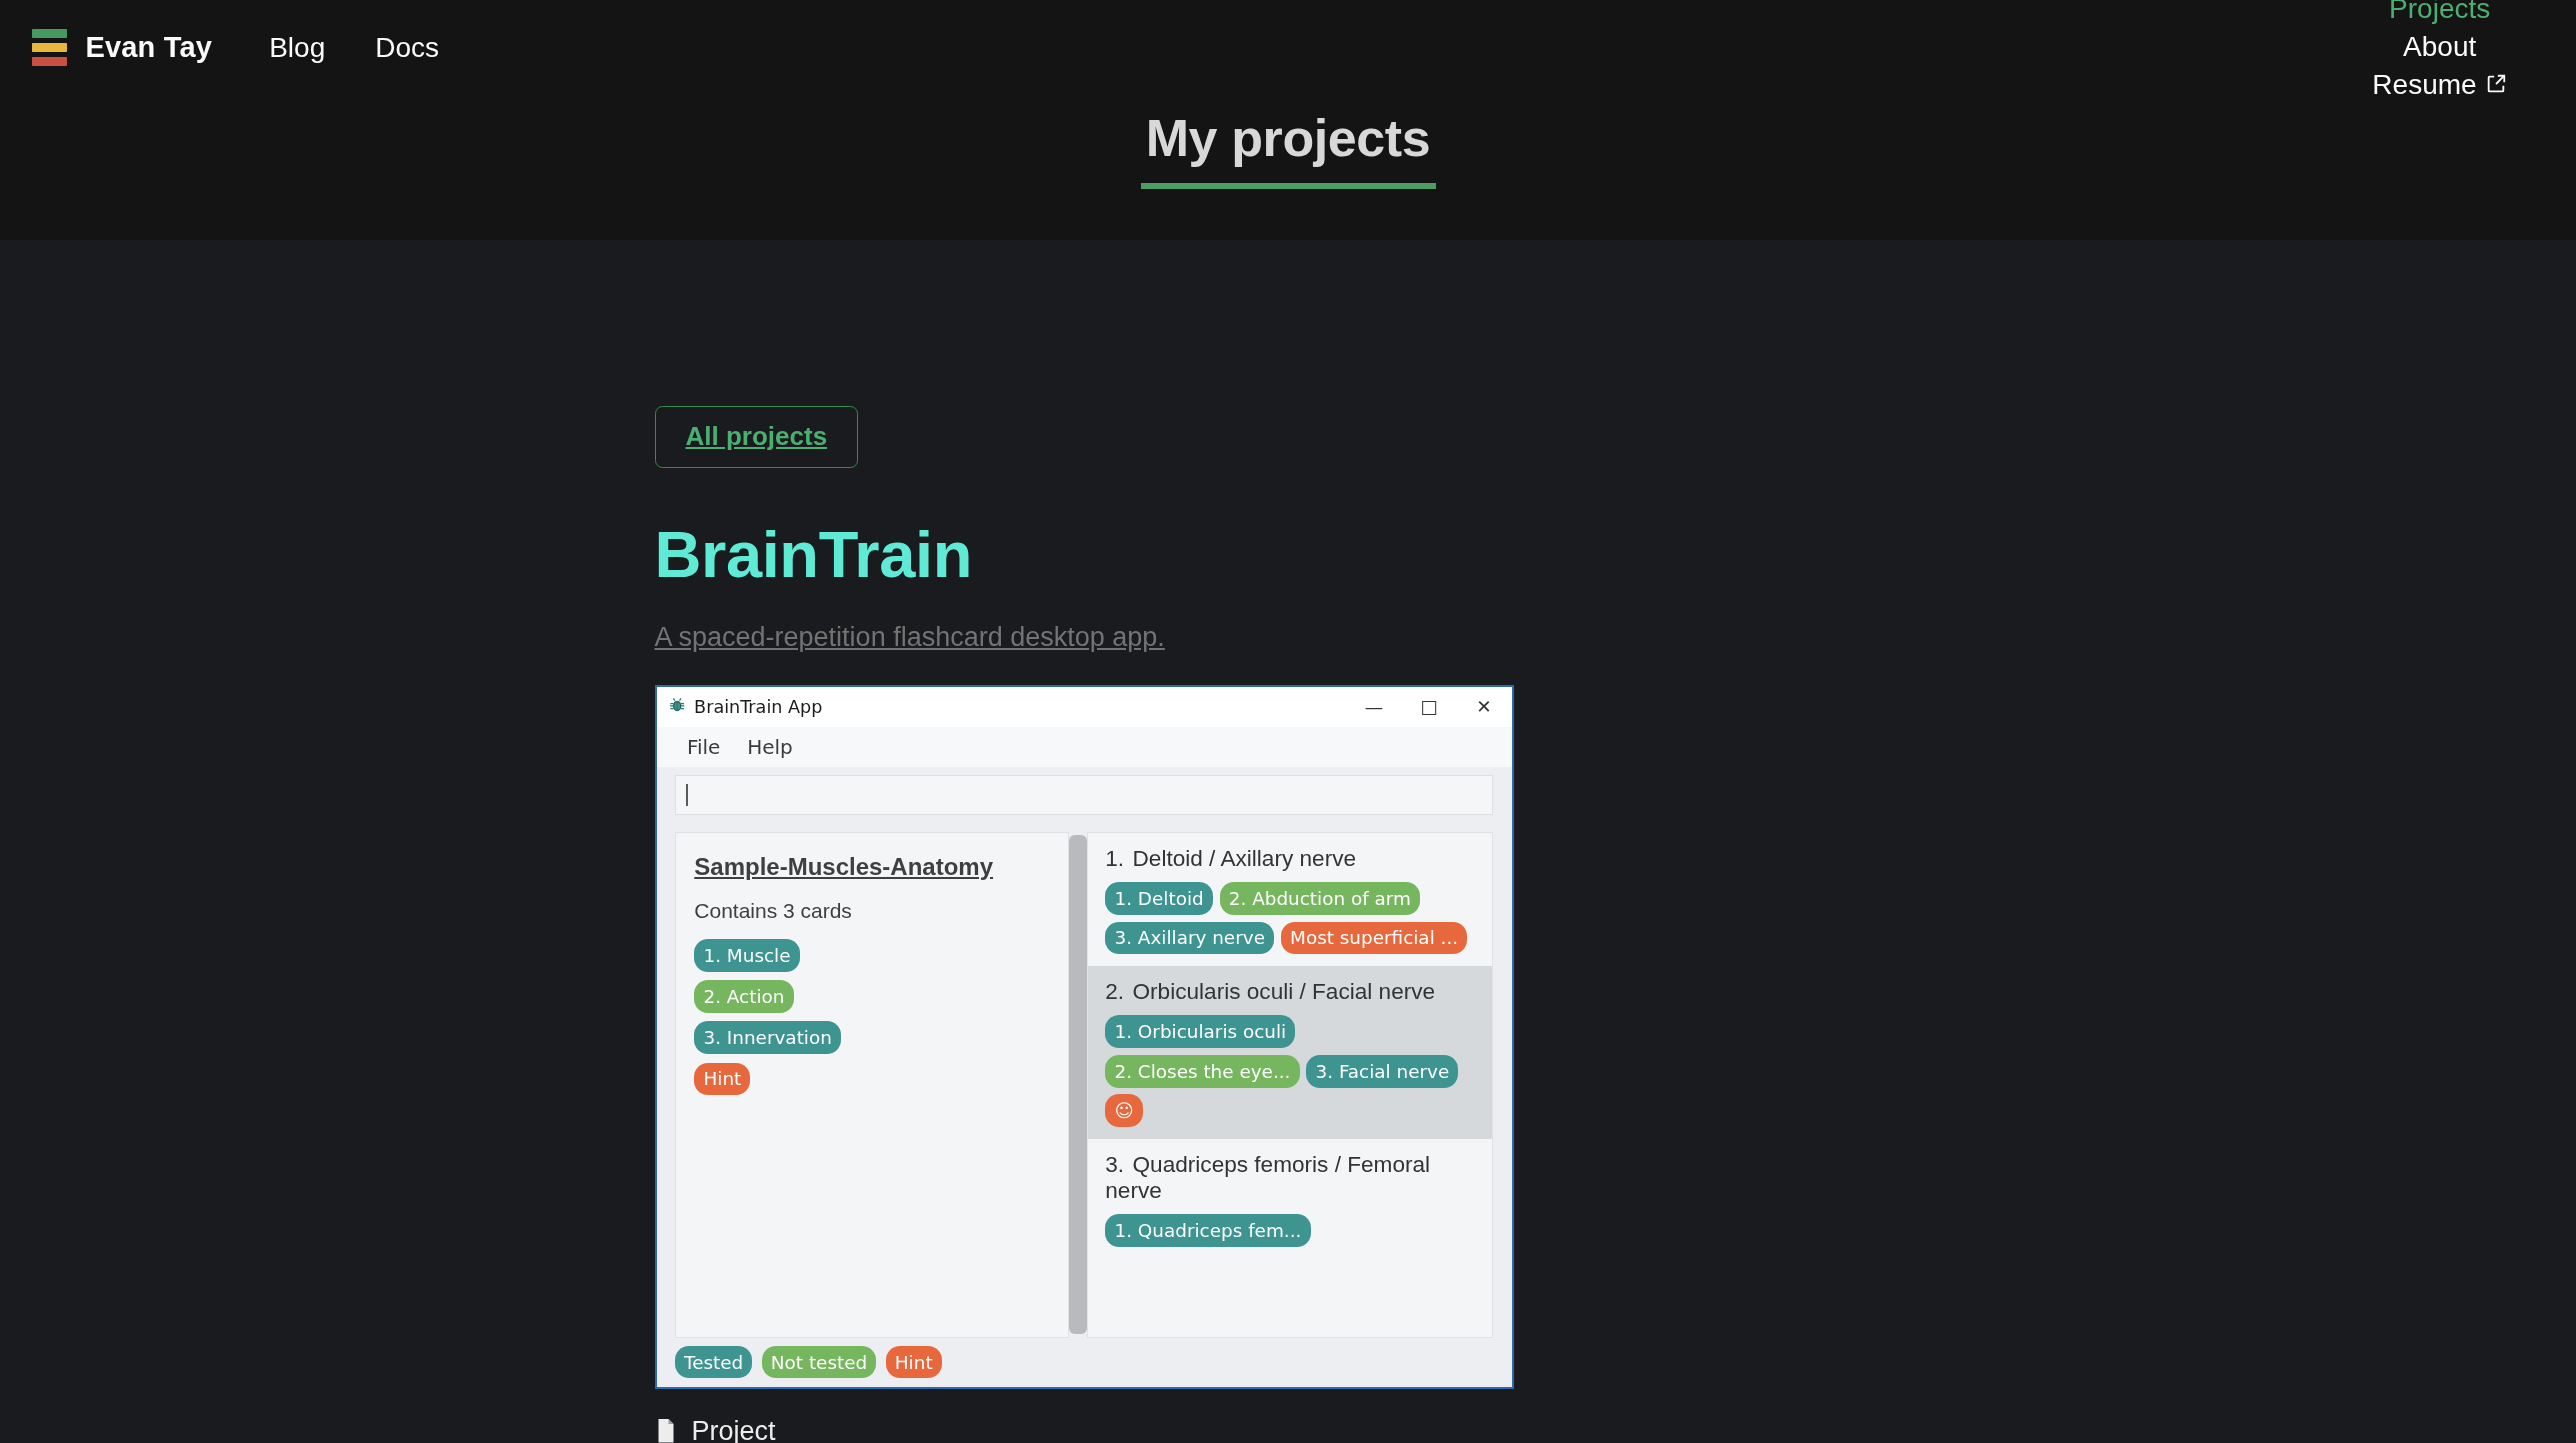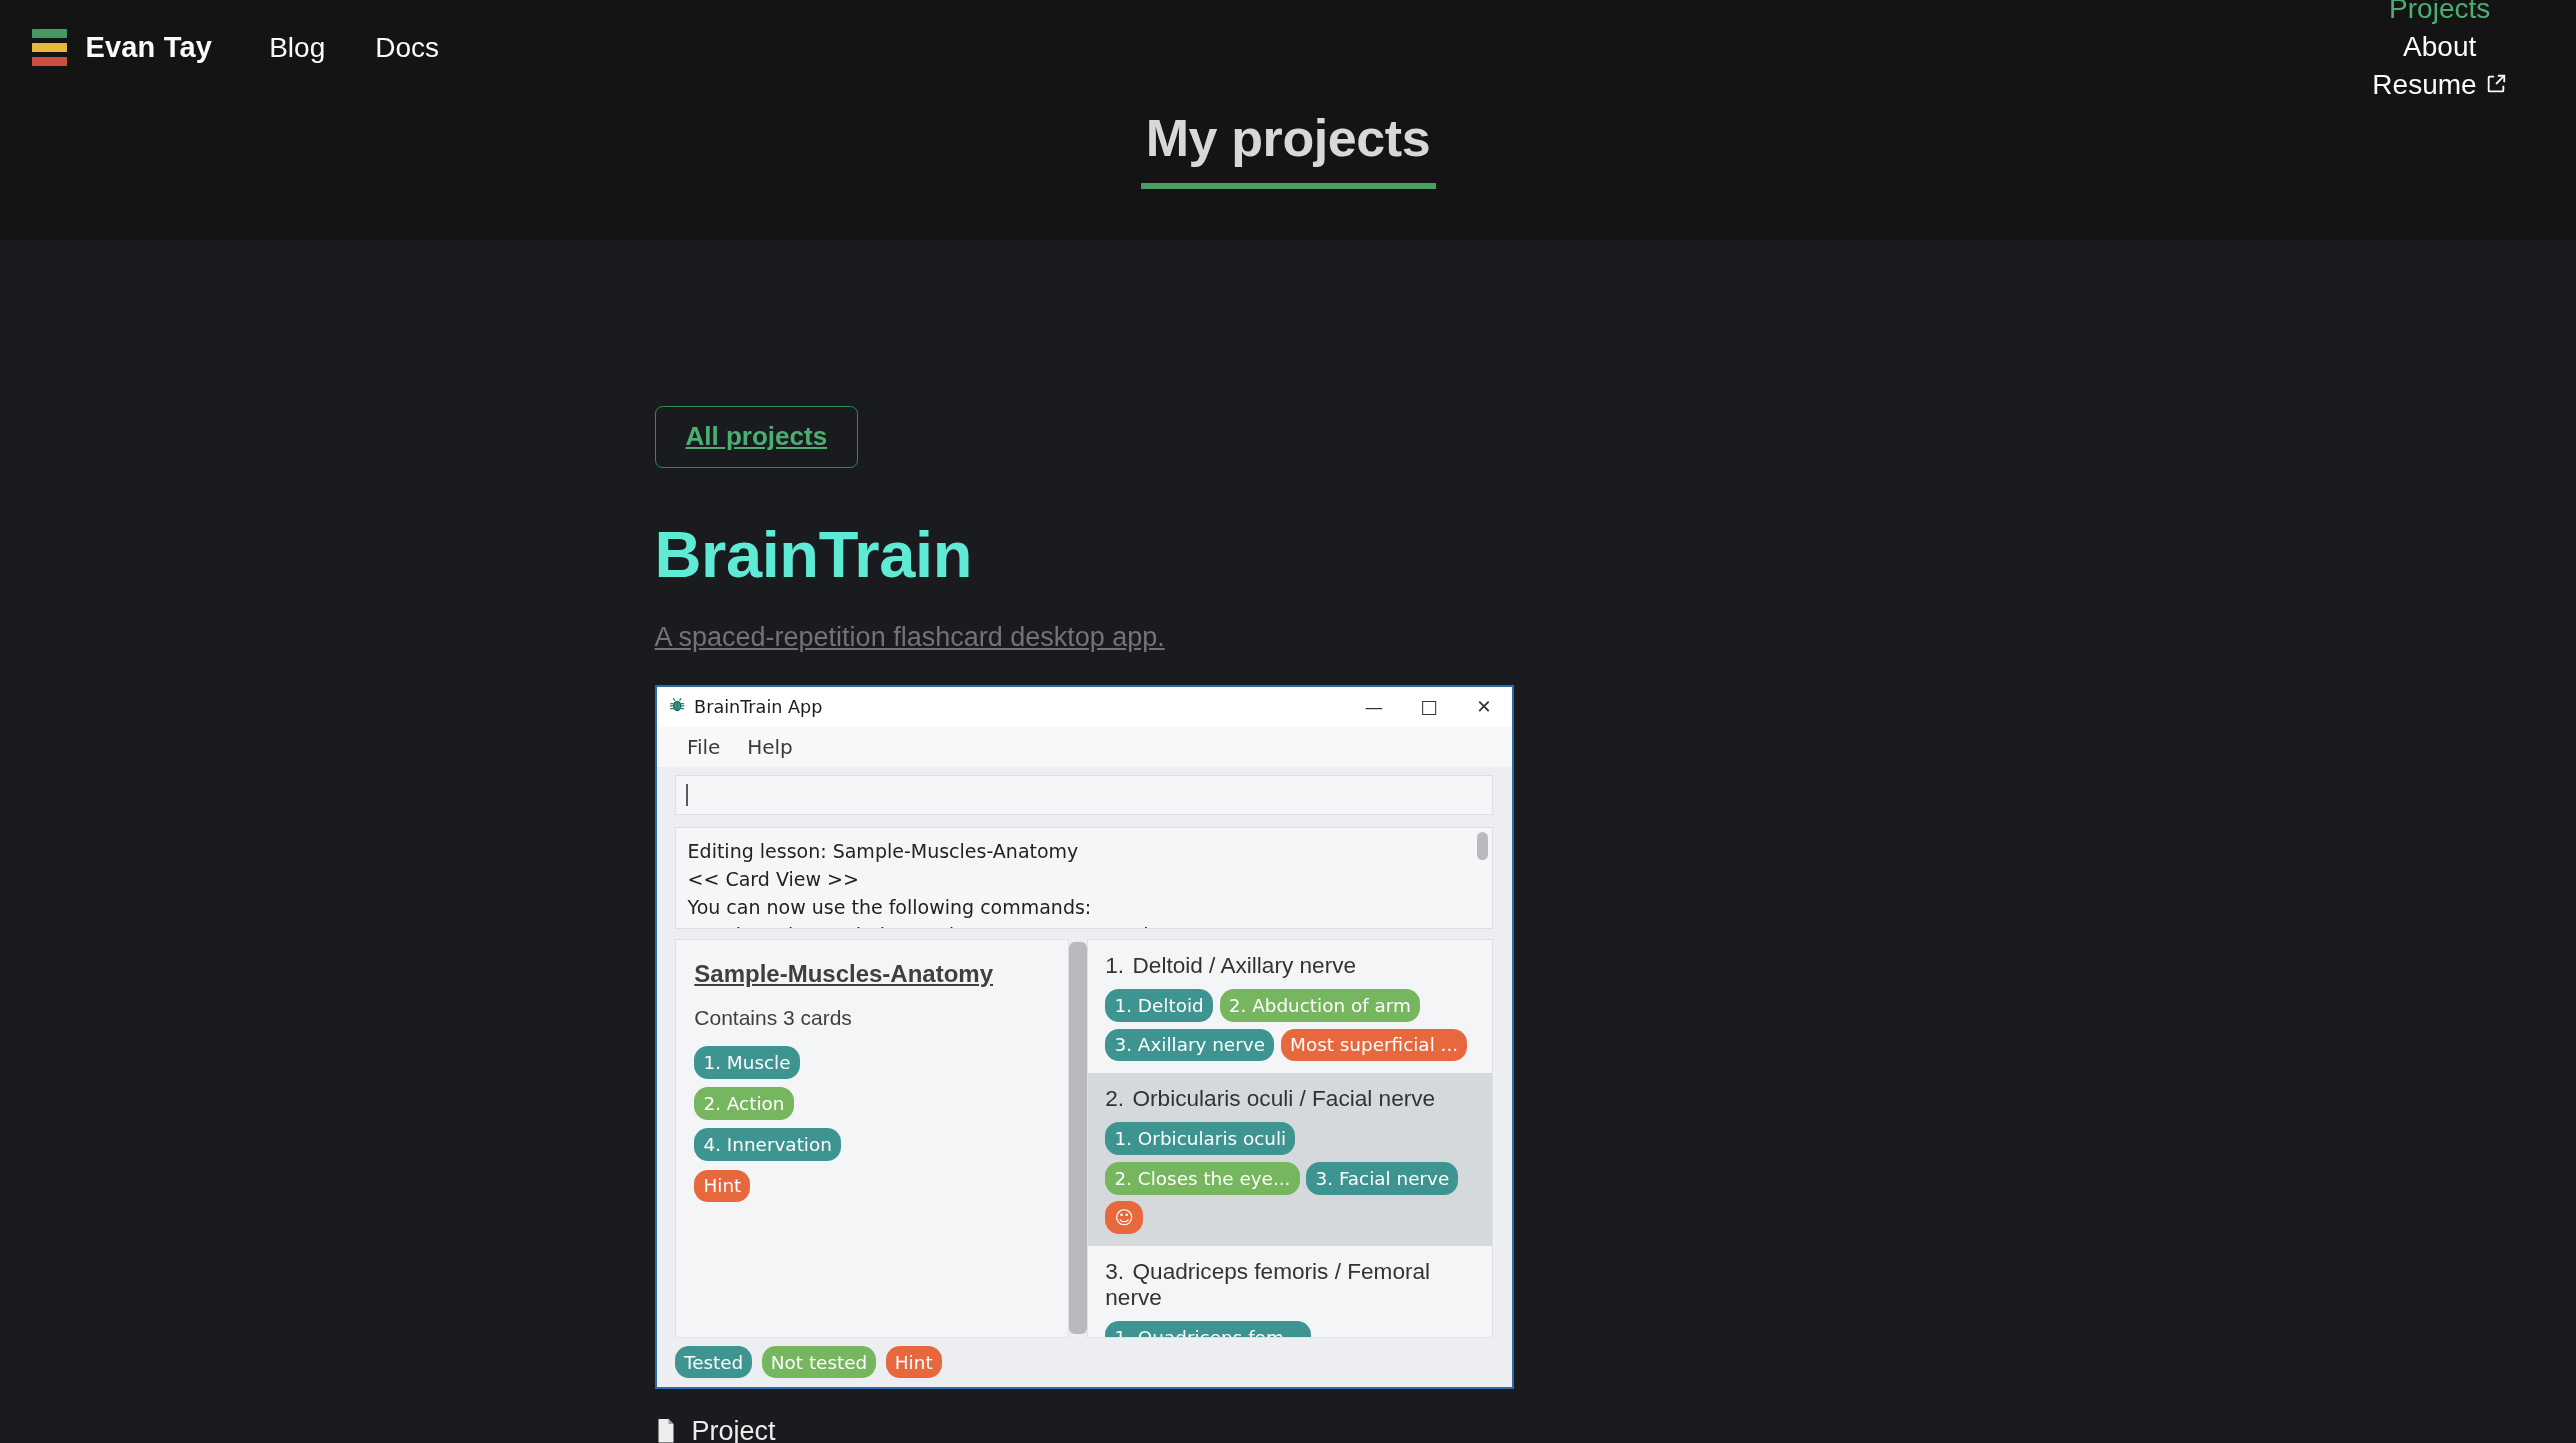--- a/index.html
+++ b/index.html
@@ -238,37 +238,30 @@
         <div class="menu-item">Help</div>
       </div>
 
       <div class="shot-inputwrap">
         <div class="shot-input">
           <span class="caret"></span>
           <span></span>
         </div>
       </div>
 
-      <div class="shot-console">
-        <div class="console-line">Editing lesson: Sample-Muscles-Anatomy</div>
-        <div class="console-line">&lt;&lt; Card View &gt;&gt;</div>
-        <div class="console-line">You can now use the following commands:</div>
-        <div class="console-line">1.    quit: Quits Card View and returns to Lesson View</div>
-        <div class="console-scroll"></div>
-      </div>
 
       <div class="shot-body">
 
         <div class="panel-left">
           <div class="lesson-name">Sample-Muscles-Anatomy</div>
           <div class="lesson-count">Contains 3 cards</div>
           <div class="tag-stack">
             <span class="tag" style="background:#3d9491">1. Muscle</span>
             <span class="tag" style="background:#76b65f">2. Action</span>
-            <span class="tag" style="background:#3d9491">4. Innervation</span>
+            <span class="tag" style="background:#3d9491">3. Innervation</span>
             <span class="tag" style="background:#e8683e">Hint</span>
           </div>
         </div>
 
         <div class="panel-gutter">
           <div class="gutter-thumb"></div>
         </div>
 
         <div class="panel-right">
 

